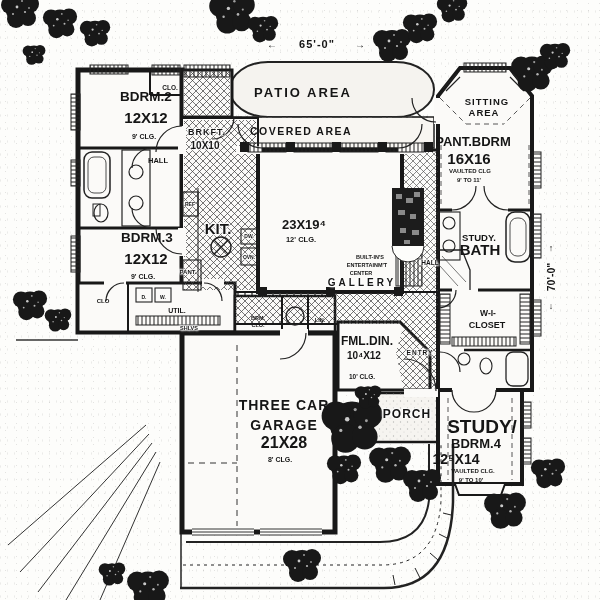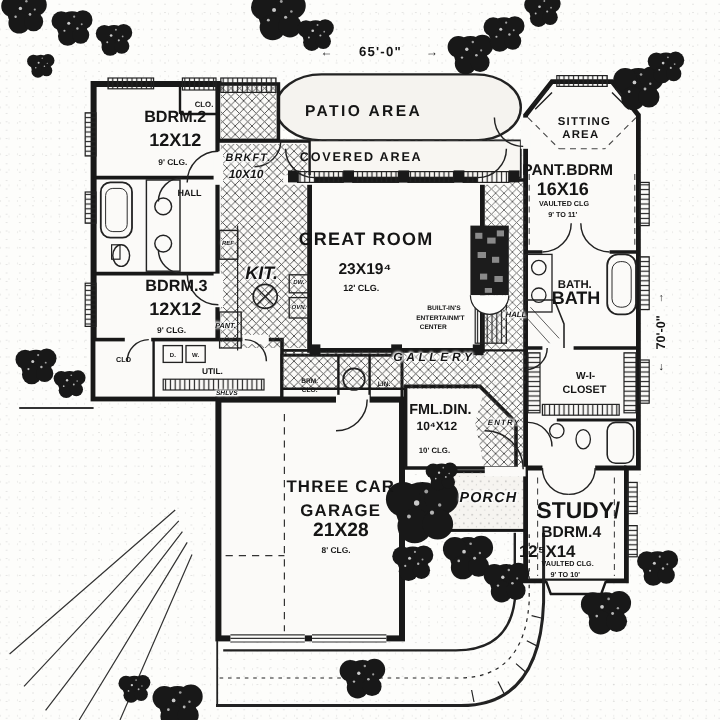--- a/index.html
+++ b/index.html
@@ -12,21 +12,21 @@
     background-size:11px 7px, 7px 13px;
     background-position:0 0, 4px 5px;
     font-family:"Liberation Sans", sans-serif;
   }
   svg{position:absolute;left:0;top:0;}
   .lbl{
     position:absolute;transform:translate(-50%,-50%);
     font-weight:bold;color:#151515;white-space:nowrap;line-height:1;
     font-family:"Liberation Sans", sans-serif;
   }
-  .halo{text-shadow:0 0 2px #fff,0 0 2px #fff,0 0 3px #fff,1px 1px 2px #fff,-1px -1px 2px #fff;font-style:italic;}
+  .halo{text-shadow:0 0 2px #fff,0 0 2px #fff,0 0 3px #fff,1px 1px 2px #fff,-1px -1px 2px #fff;}
   .rot{transform:translate(-50%,-50%) rotate(-90deg);}
 </style>
 </head>
 <body>
 
 <div class="canvas">
 
 <svg width="600" height="600" viewBox="0 0 600 600">
   <defs>
     <pattern id="xh" width="7" height="7" patternUnits="userSpaceOnUse">
@@ -270,21 +270,20 @@
   </g>
 </svg>
 
 <div class="lbl" style="left:272px;top:45px;font-size:10px">←</div>
 <div class="lbl" style="left:317px;top:44px;font-size:11px;letter-spacing:1px">65'-0"</div>
 <div class="lbl" style="left:360px;top:45px;font-size:10px">→</div>
 
 <div class="lbl" style="left:303px;top:92px;font-size:13px;letter-spacing:2px">PATIO AREA</div>
 <div class="lbl" style="left:301px;top:131px;font-size:10.5px;letter-spacing:1.5px">COVERED AREA</div>
 
-<div class="lbl" style="left:305px;top:200px;font-size:15px;letter-spacing:1px">GREAT ROOM</div>
 <div class="lbl" style="left:304px;top:224px;font-size:13px">23X19⁴</div>
 <div class="lbl" style="left:301px;top:240px;font-size:7.5px">12' CLG.</div>
 
 <div class="lbl" style="left:146px;top:97px;font-size:13.5px">BDRM.2</div>
 <div class="lbl" style="left:146px;top:117px;font-size:15px">12X12</div>
 <div class="lbl" style="left:144px;top:136px;font-size:7px">9' CLG.</div>
 <div class="lbl" style="left:170px;top:88px;font-size:6.5px">CLO.</div>
 <div class="lbl" style="left:158px;top:161px;font-size:7.5px">HALL</div>
 
 <div class="lbl" style="left:147px;top:238px;font-size:13.5px">BDRM.3</div>
@@ -301,34 +300,34 @@
 
 <div class="lbl" style="left:103px;top:301px;font-size:6px">CLO</div>
 <div class="lbl" style="left:144px;top:297px;font-size:5px">D.</div>
 <div class="lbl" style="left:163px;top:297px;font-size:5px">W.</div>
 <div class="lbl" style="left:177px;top:310px;font-size:7px">UTIL.</div>
 <div class="lbl halo" style="left:189px;top:329px;font-size:5.5px">SHLVS</div>
 <div class="lbl" style="left:258px;top:319px;font-size:5.5px">BRM.</div>
 <div class="lbl" style="left:258px;top:326px;font-size:5.5px">CLO.</div>
 <div class="lbl" style="left:320px;top:321px;font-size:5.5px">LIN.</div>
 
-<div class="lbl halo" style="left:362px;top:299px;font-size:10px;letter-spacing:3px">GALLERY</div>
+<div class="lbl halo" style="left:362px;top:283px;font-size:10px;letter-spacing:3px">GALLERY</div>
 <div class="lbl" style="left:370px;top:258px;font-size:5.5px">BUILT-IN'S</div>
 <div class="lbl" style="left:367px;top:266px;font-size:5.5px">ENTERTAINM'T</div>
 <div class="lbl" style="left:361px;top:274px;font-size:5.5px">CENTER</div>
 <div class="lbl halo" style="left:430px;top:263px;font-size:6.5px">HALL</div>
 
 <div class="lbl" style="left:487px;top:102px;font-size:9.5px;letter-spacing:1px">SITTING</div>
 <div class="lbl" style="left:484px;top:113px;font-size:9.5px;letter-spacing:1px">AREA</div>
 <div class="lbl" style="left:473px;top:141px;font-size:13px">PANT.BDRM</div>
 <div class="lbl" style="left:469px;top:158px;font-size:15px">16X16</div>
 <div class="lbl" style="left:470px;top:171px;font-size:6px">VAULTED CLG</div>
 <div class="lbl" style="left:469px;top:180px;font-size:6px">9' TO 11'</div>
 
-<div class="lbl" style="left:479px;top:238px;font-size:9.5px">BATH.</div>
+<div class="lbl" style="left:479px;top:238px;font-size:9.5px">STUDY.</div>
 <div class="lbl" style="left:480px;top:249px;font-size:15px">BATH</div>
 <div class="lbl" style="left:488px;top:313px;font-size:8.5px">W-I-</div>
 <div class="lbl" style="left:487px;top:325px;font-size:9px">CLOSET</div>
 
 <div class="lbl" style="left:551px;top:248px;font-size:9px">↑</div>
 <div class="lbl rot" style="left:551px;top:277px;font-size:10.5px">70'-0"</div>
 <div class="lbl" style="left:551px;top:306px;font-size:9px">↓</div>
 
 <div class="lbl" style="left:367px;top:341px;font-size:12px">FML.DIN.</div>
 <div class="lbl" style="left:364px;top:356px;font-size:10px">10⁴X12</div>

